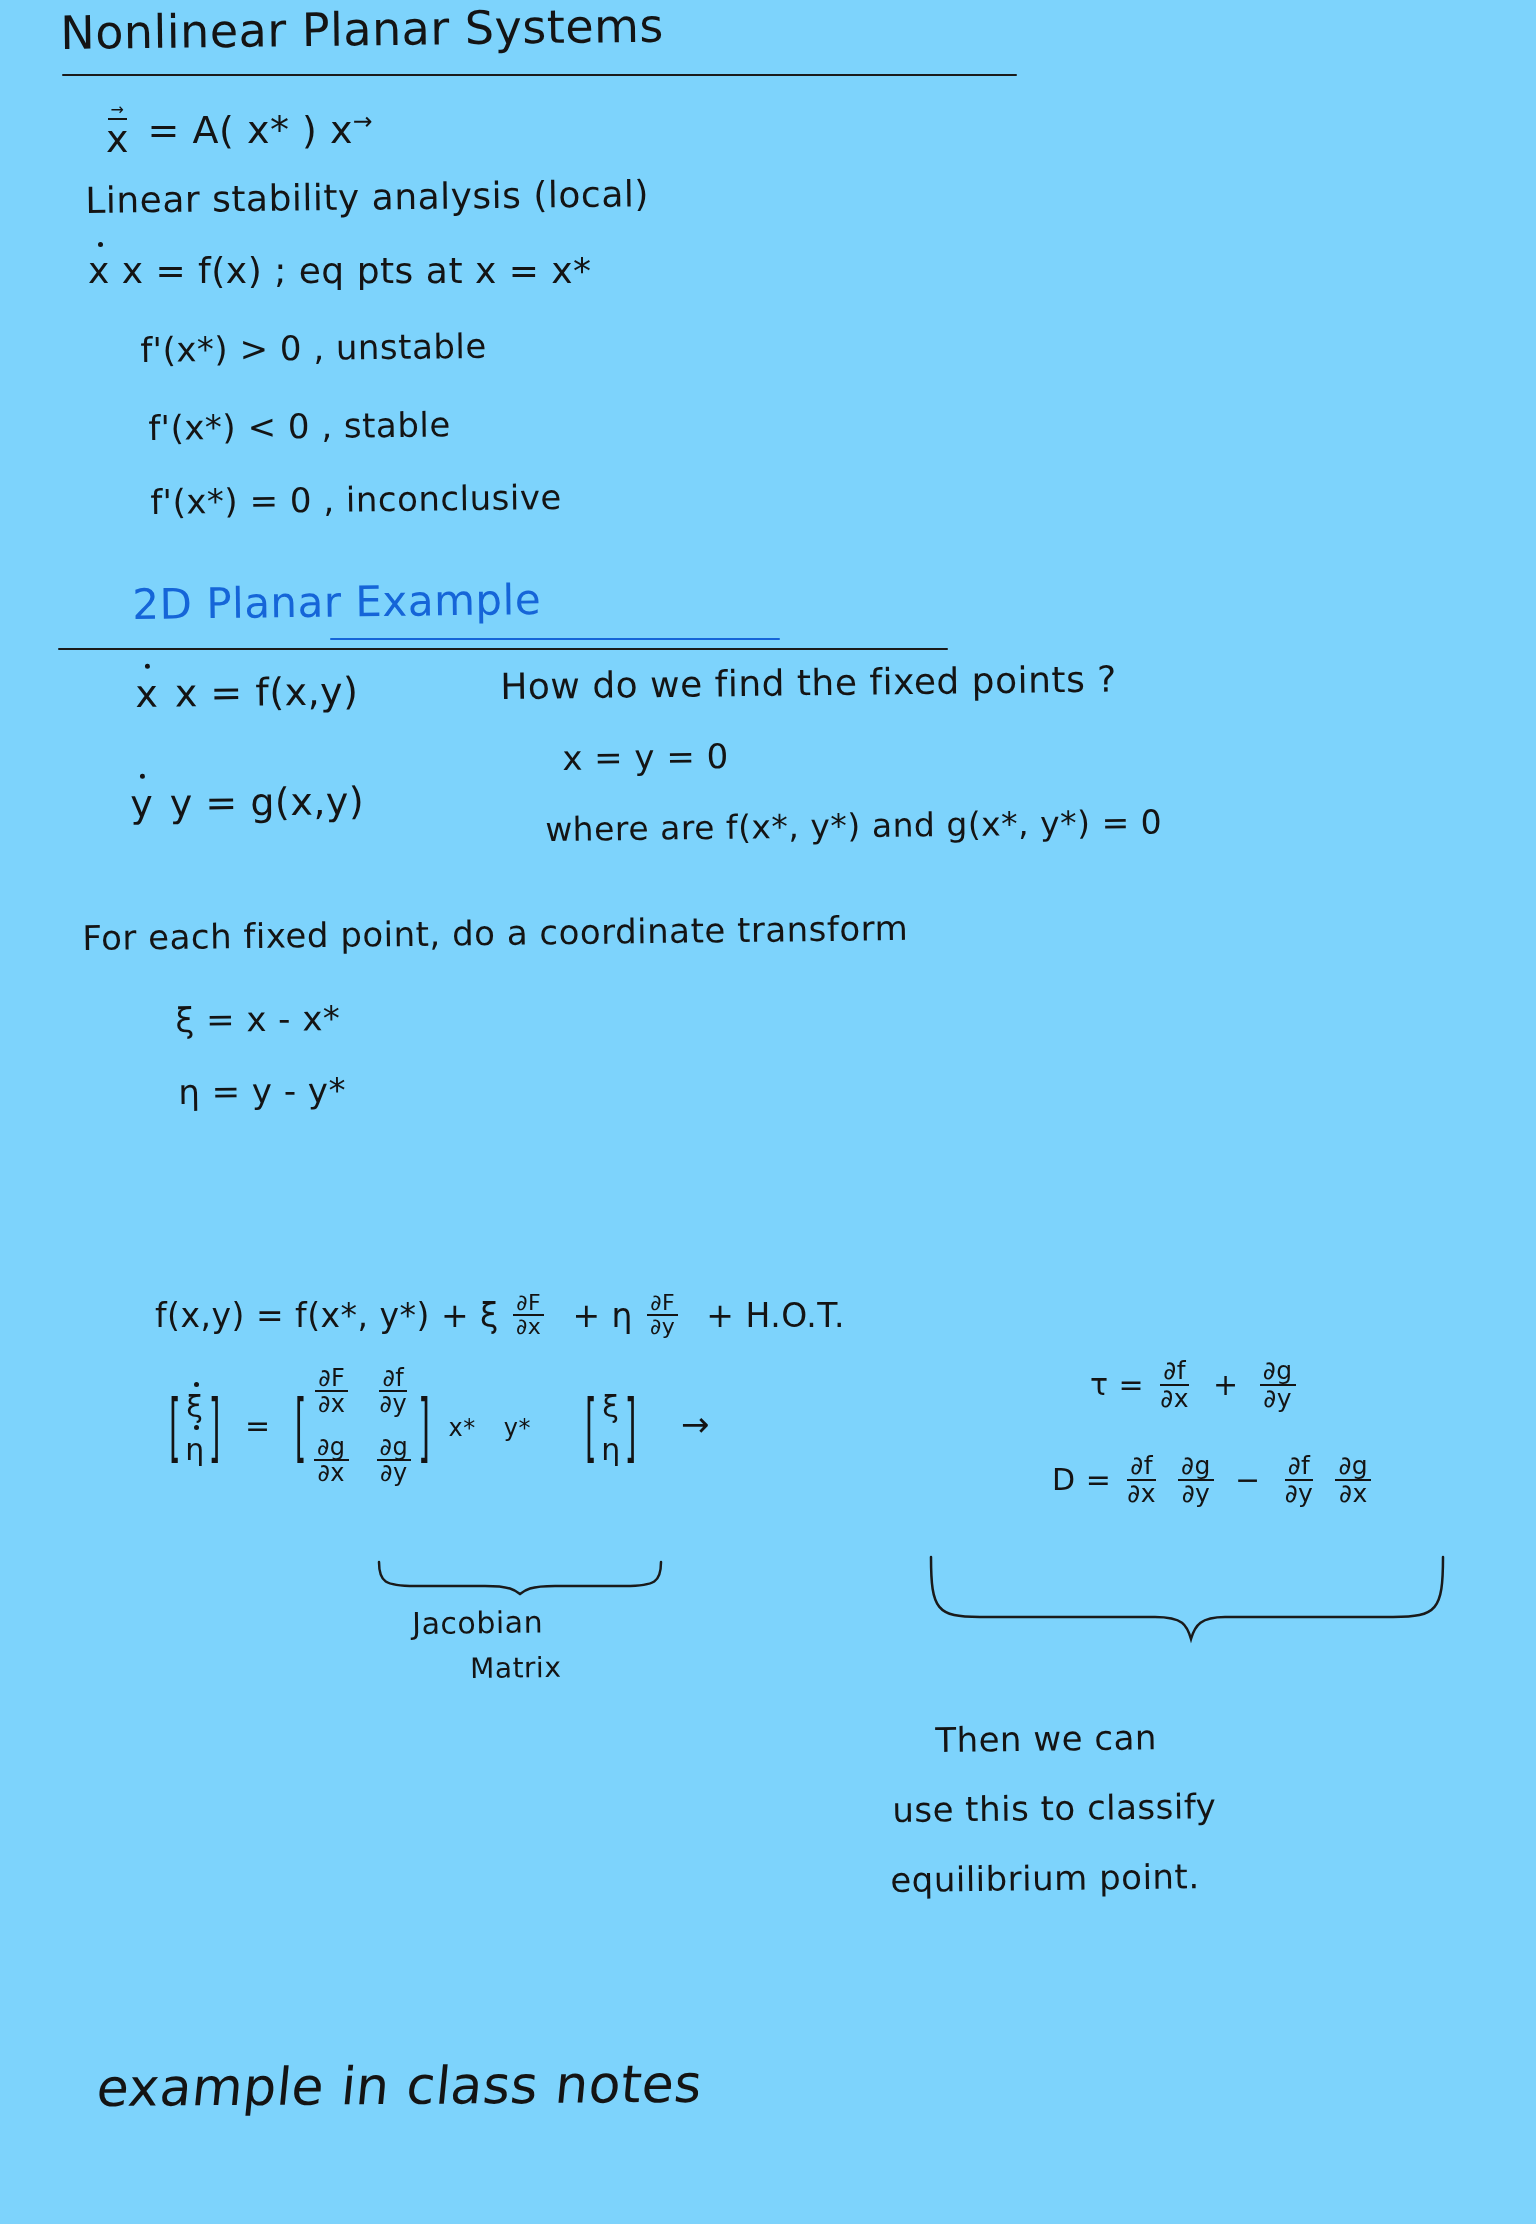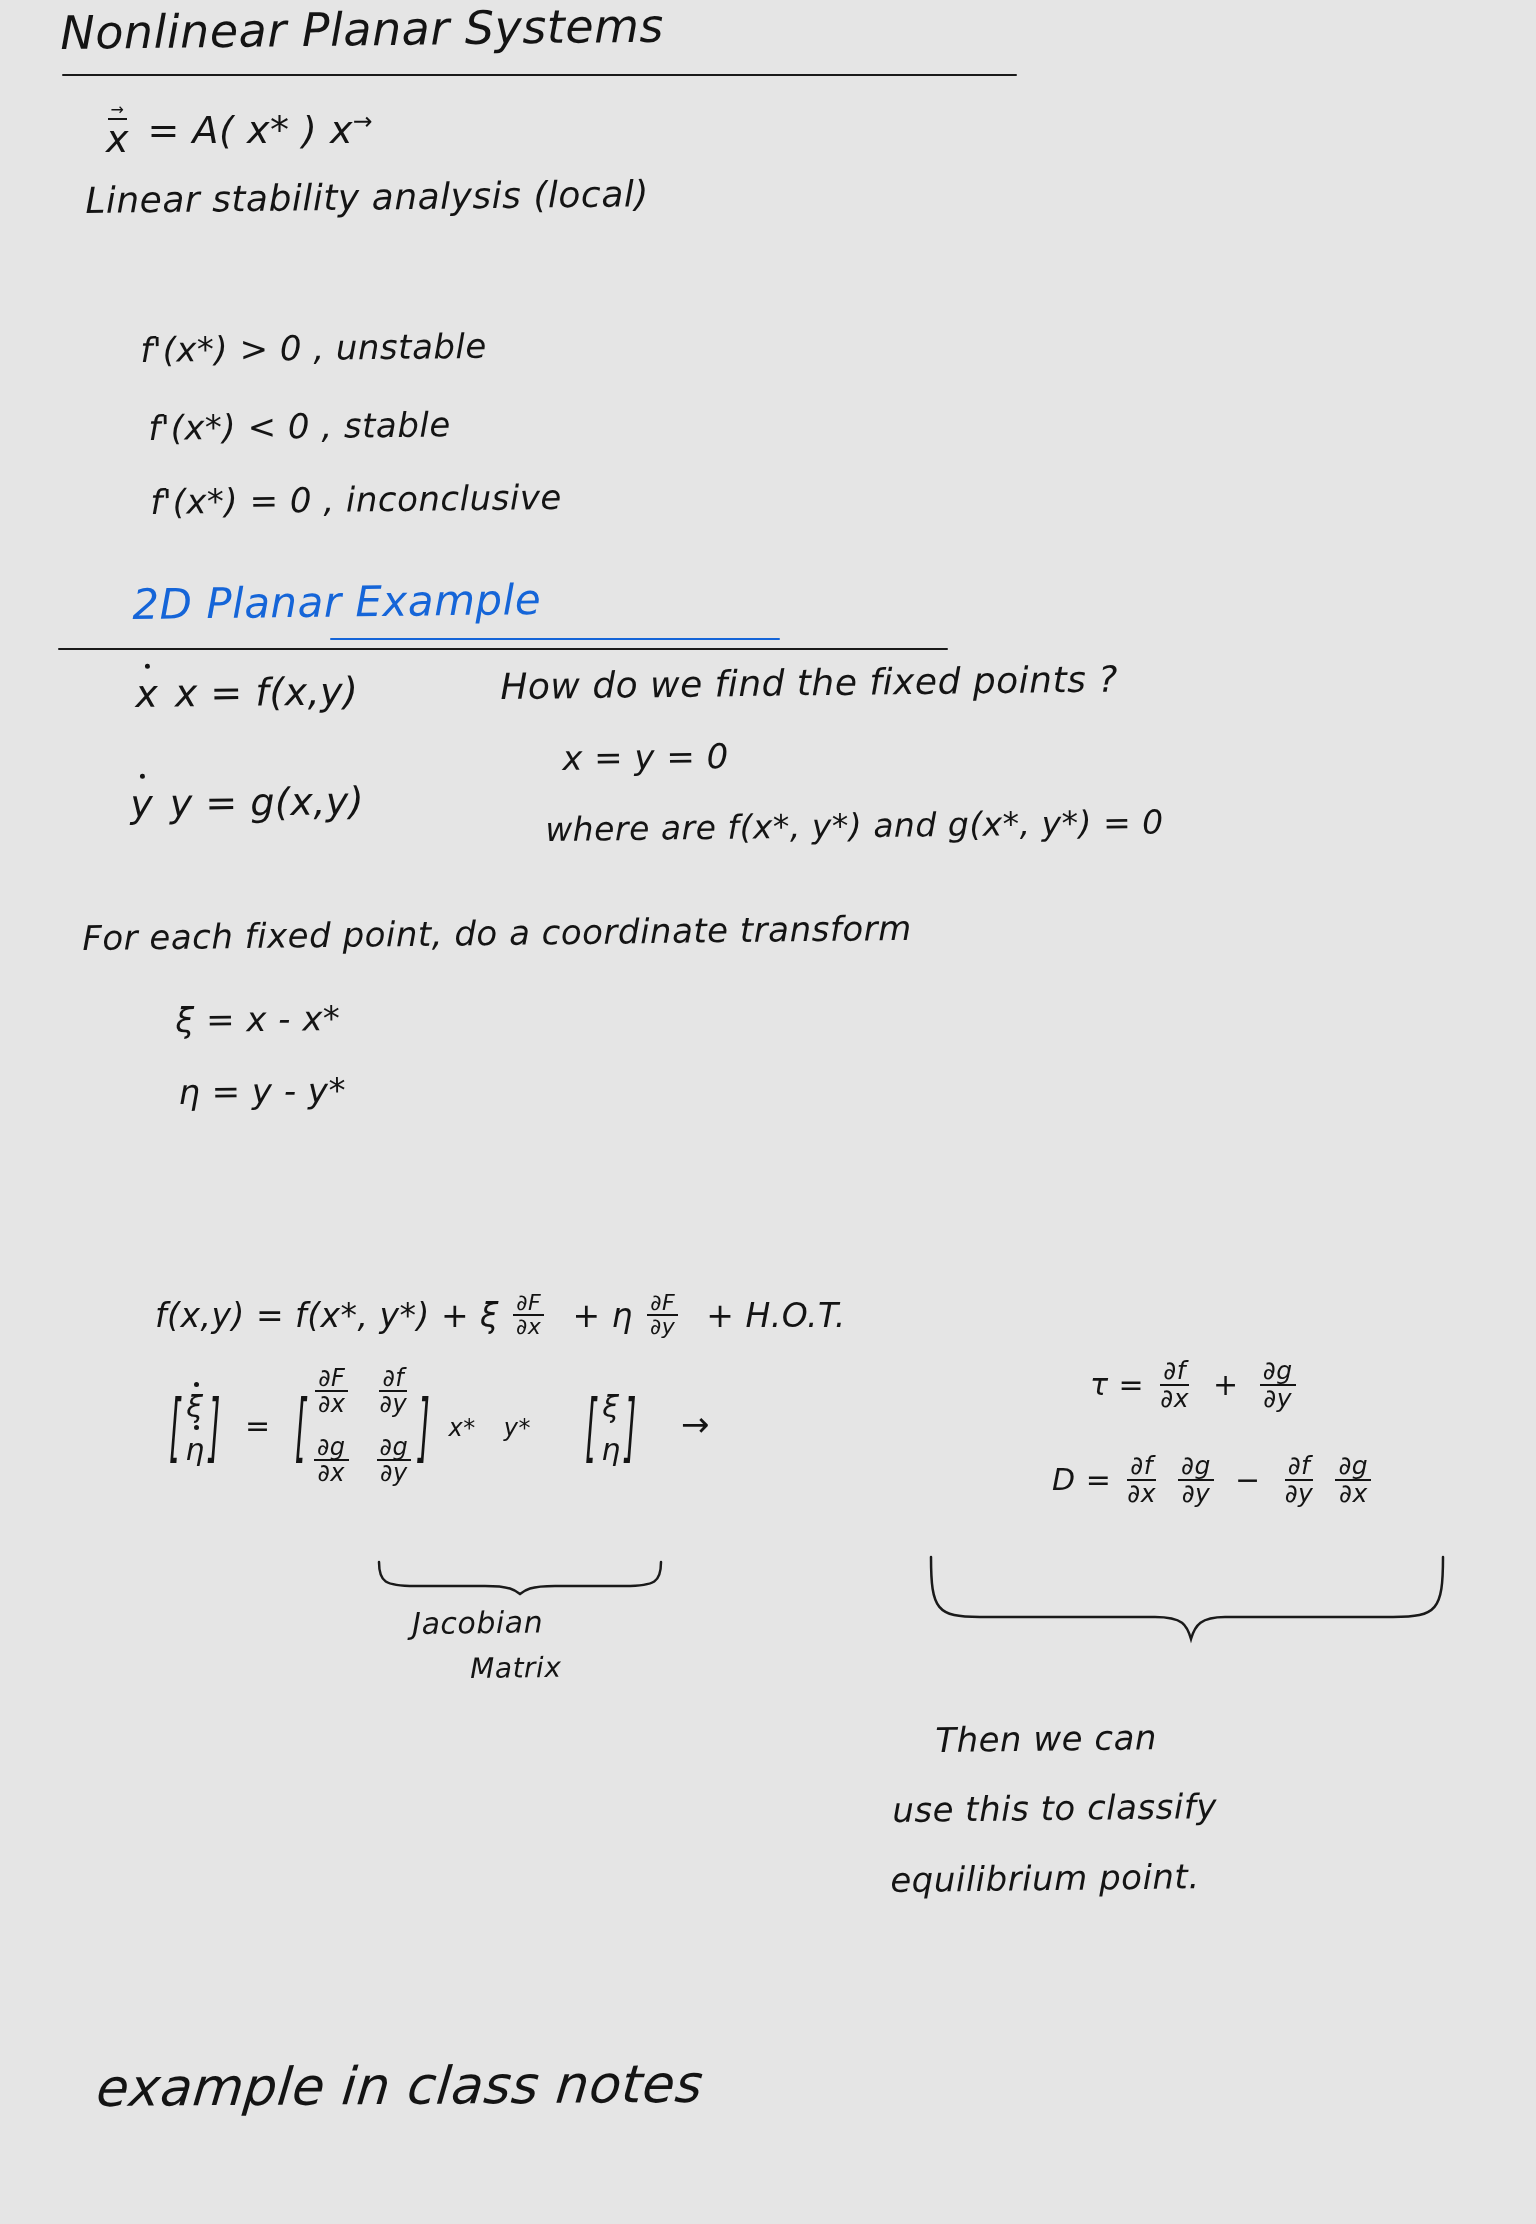--- a/index.html
+++ b/index.html
@@ -10,22 +10,21 @@
   body {
     width: 1536px;
     height: 2224px;
     position: relative;
     font-family: "DejaVu Sans", sans-serif;
     overflow: hidden;
   }
   .page {
     position: absolute;
     inset: 0;
-    background: #e5e5e5;
-    font-style: italic;
+    background: #7dd3fc;
   }
   .hw {
     position: absolute;
     color: #1a1a1a;
     font-family: "DejaVu Sans", sans-serif;
     white-space: nowrap;
     letter-spacing: 0.5px;
     transform-origin: left top;
   }
   .blue { color: #1565d8; }
@@ -112,20 +111,24 @@
   <div class="hw ink" style="left:100px; top:104px; font-size:38px;">
     <span class="frac">
       <span class="num" style="font-size:16px;">→</span>
       <span class="den">x</span>
     </span>
     <span>= A( x* ) x</span><span class="sup">→</span>
   </div>
 
   <div class="hw slant1 ink" style="left:85px; top:180px; font-size:36px;">Linear stability analysis (local)</div>
 
+  <div class="hw ink" style="left:88px; top:250px; font-size:36px;">
+    <span class="dot-over">x</span>
+    <span>x = f(x) ;  eq  pts  at      x = x*</span>
+  </div>
 
   <div class="hw slant1 ink" style="left:140px; top:330px; font-size:34px;">f'(x*) &gt; 0 ,  unstable</div>
 
   <div class="hw slant1 ink" style="left:148px; top:408px; font-size:34px;">f'(x*) &lt; 0 ,  stable</div>
 
   <div class="hw slant1 ink" style="left:150px; top:482px; font-size:34px;">f'(x*) = 0 ,  inconclusive</div>
 
   <div class="hw slant1 blue" style="left:132px; top:580px; font-size:42px;">2D  Planar  Example</div>
   <div class="rule blue-rule" style="left:330px; top:638px; width:450px;"></div>
   <div class="rule" style="left:58px; top:648px; width:890px;"></div>

